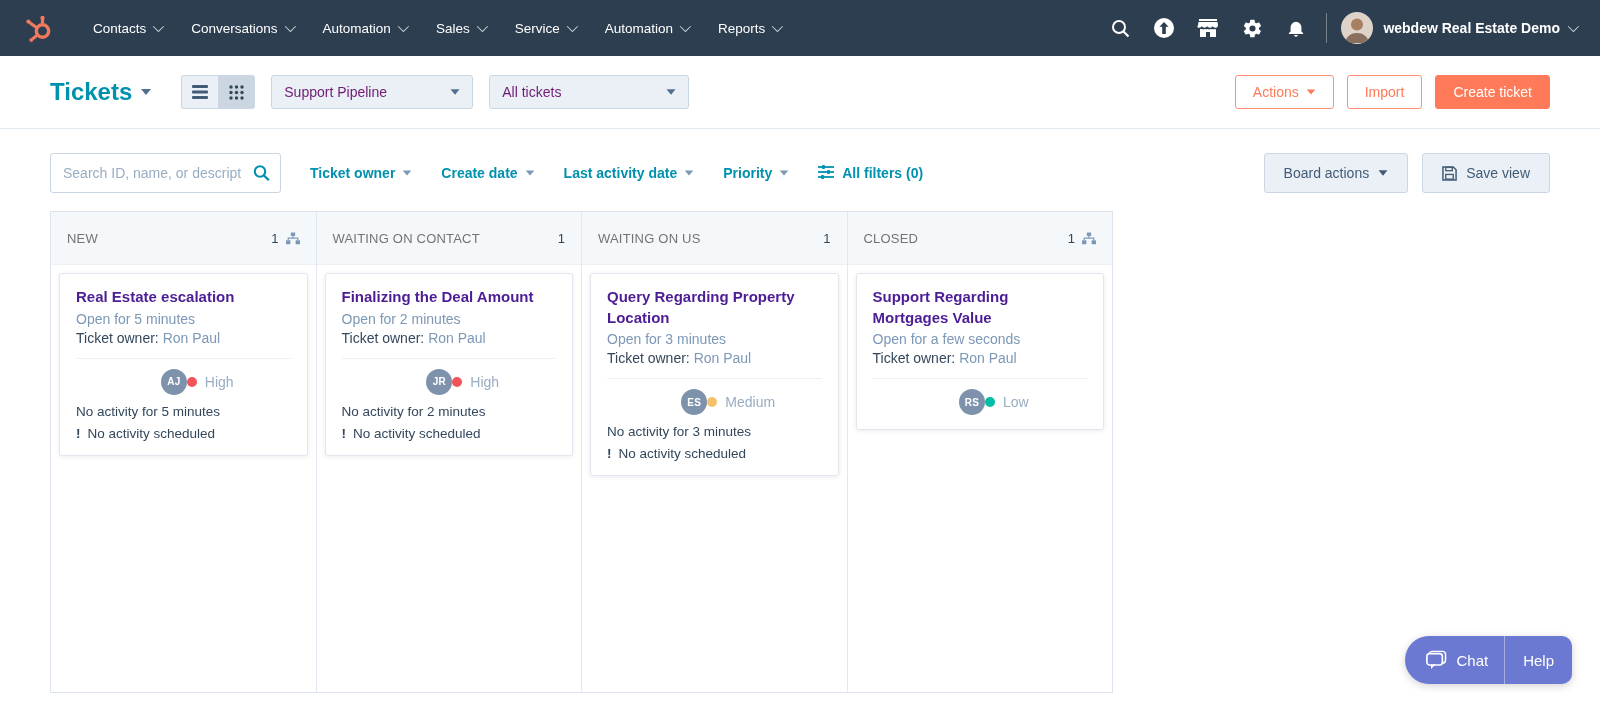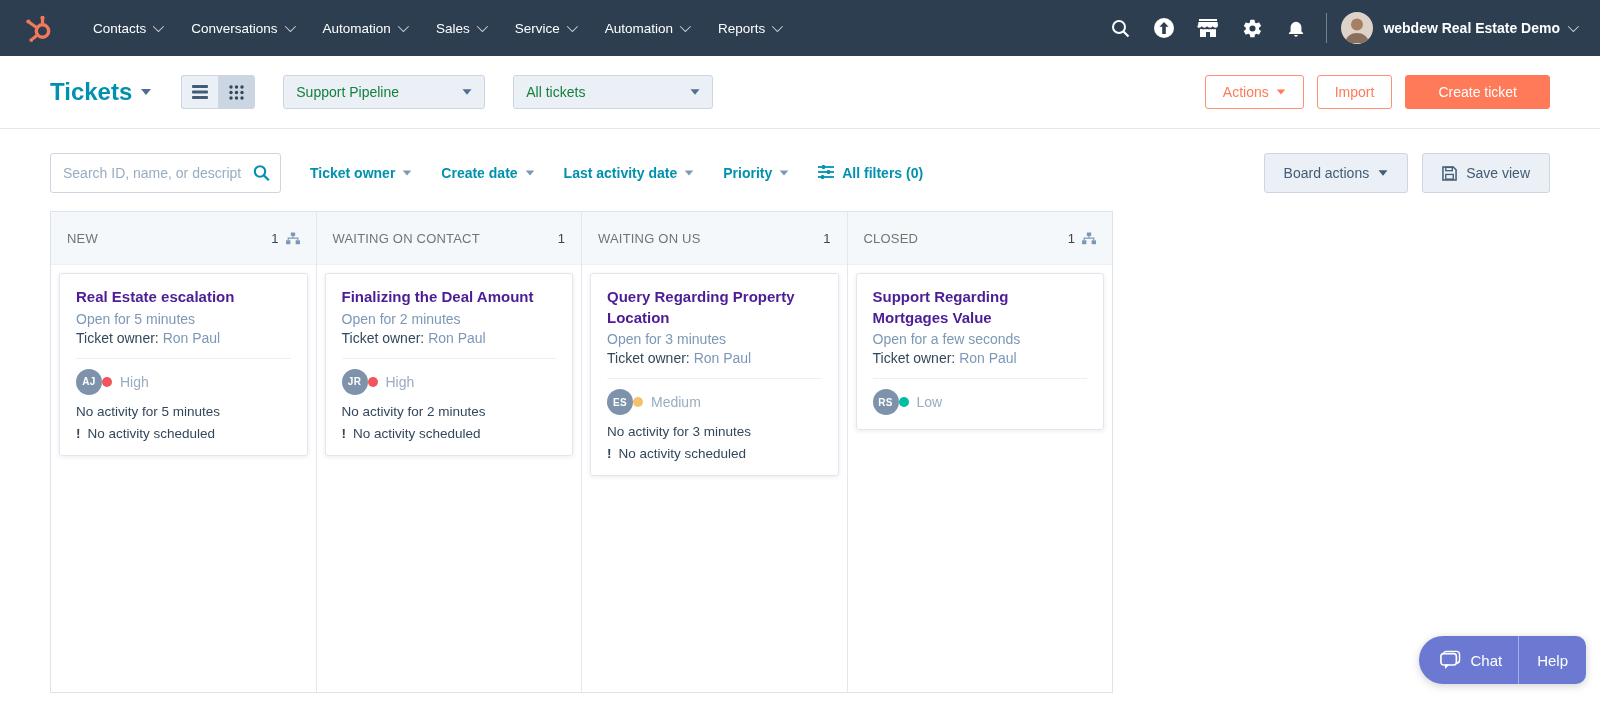--- a/index.html
+++ b/index.html
@@ -18,29 +18,29 @@
   .nav-account { color:#fff; font-size:14px; font-weight:700; display:flex; align-items:center; gap:8px; cursor:pointer; }
 
   
   .page-header { height:73px; display:flex; align-items:center; padding:0 50px; border-bottom:1px solid #e2e8f0; background:#fff; }
   .page-title { color:#0091ae; font-size:24px; font-weight:600; display:flex; align-items:center; gap:9px; cursor:pointer; }
   .caret { width:0; height:0; border-left:5px solid transparent; border-right:5px solid transparent; border-top:6px solid #506e91; display:inline-block; }
   .view-toggle { display:flex; margin-left:30px; }
   .toggle-btn { width:37px; height:34px; display:flex; align-items:center; justify-content:center; background:#eaf0f6; border:1px solid #cbd6e2; cursor:pointer; color:#425b76; }
   .toggle-btn.list { border-radius:3px 0 0 3px; border-right:none; }
   .toggle-btn.grid { border-radius:0 3px 3px 0; background:#cbd6e2; }
-  .select { height:34px; background:#eaf0f6; border:1px solid #cbd6e2; border-radius:3px; display:flex; align-items:center; justify-content:space-between; padding:0 12px; color:#15803d; font-size:14px; margin-left:28px; cursor:pointer; }
+  .select { height:34px; background:#eaf0f6; border:1px solid #cbd6e2; border-radius:3px; display:flex; align-items:center; justify-content:space-between; padding:0 12px; color:#701a75; font-size:14px; margin-left:16px; cursor:pointer; }
   .select .caret { border-top-color:#516f90; transform:scale(.9); }
   .select.pipeline { width:202px; }
   .select.view { width:200px; }
   .header-actions { margin-left:auto; display:flex; align-items:center; gap:13px; }
   .btn { height:34px; border-radius:3px; font-size:14px; display:flex; align-items:center; justify-content:center; gap:7px; cursor:pointer; font-family:"Liberation Sans",sans-serif; }
   .btn-outline { background:#fff; border:1px solid #ff8f73; color:#ff7a59; padding:0 17px; }
   .btn-outline .caret { border-top-color:#ff7a59; transform:scale(.85); }
-  .btn-solid { background:#ff7a59; border:1px solid #ff7a59; color:#fff; padding:0 32px; }
+  .btn-solid { background:#ff7a59; border:1px solid #ff7a59; color:#fff; padding:0 17px; }
 
   
   .filter-bar { display:flex; align-items:center; padding:24px 50px 18px; }
   .search-wrap { position:relative; width:231px; }
   .search-input { width:231px; height:40px; border:1px solid #cbd6e2; border-radius:3px; padding:0 38px 0 12px; font-size:14px; color:#33475b; font-family:"Liberation Sans",sans-serif; outline:none; }
   .search-input::placeholder { color:#99acc2; }
   .search-wrap .search-glyph { position:absolute; right:11px; top:50%; transform:translateY(-50%); color:#0091ae; display:flex; }
   .filter-link { color:#0091ae; font-size:14px; font-weight:600; display:flex; align-items:center; gap:7px; margin-left:29px; cursor:pointer; }
   .filter-link .caret { border-top-color:#7c98b6; transform:scale(.85); }
   .all-filters { color:#0091ae; font-size:14px; font-weight:600; display:flex; gap:8px; margin-left:29px; cursor:pointer; }
@@ -57,30 +57,30 @@
   .column-meta { margin-left:auto; display:flex; align-items:center; gap:7px; }
   .column-count { font-size:13px; color:#33475b; }
   .sitemap { color:#7c98b6; display:flex; }
   .column-body { flex:1; padding:8px; overflow:hidden; }
   .card { background:#fff; border:1px solid #e2e7ef; border-radius:3px; box-shadow:0 1px 4px rgba(45,62,80,.10); padding:13px 16px 14px; cursor:pointer; }
   .card-title { color:#4c1d95; font-size:15px; font-weight:600; line-height:1.38; }
   .card-open { color:#7c98b6; font-size:14px; margin-top:3px; }
   .card-owner { font-size:14px; margin-top:3px; color:#33475b; }
   .card-owner .owner-name { color:#7c98b6; }
   .card-divider { border-top:1px solid #eaf0f6; margin:12px 0 10px; }
-  .card-footer { display:flex; align-items:center; justify-content:flex-start; }
+  .card-footer { display:flex; align-items:center; justify-content:center;margin-left:28px; }
   .avatar { width:26px; height:26px; border-radius:50%; background:#7e93ab; color:#fff; font-size:10px; font-weight:700; display:flex; align-items:center; justify-content:center; letter-spacing:.3px; }
   .priority { display:flex; align-items:center; gap:8px; color:#99acc2; font-size:14px; }
   .priority-dot { width:10px; height:10px; border-radius:50%; flex:none; }
   .card-activity { font-size:13.5px; color:#33475b; margin-top:9px; }
   .card-scheduled { font-size:13.5px; color:#33475b; margin-top:7px; display:flex; align-items:center; gap:7px; }
   .excl { font-weight:700; color:#33475b; }
 
   
-  .chat-widget { position:absolute; right:14px; bottom:30px; height:48px; background:#6b79d2; border-radius:24px 10px 10px 24px; display:flex; align-items:center; color:#fff; box-shadow:0 2px 8px rgba(0,0,0,.18); }
+  .chat-widget { position:absolute; right:28px; bottom:30px; height:48px; background:#6b79d2; border-radius:24px 10px 10px 24px; display:flex; align-items:center; color:#fff; box-shadow:0 2px 8px rgba(0,0,0,.18); }
   .chat-section { display:flex; align-items:center; gap:9px; padding:0 16px 0 20px; font-size:15px; cursor:pointer; height:100%; }
   .widget-divider { width:1px; height:100%; background:rgba(255,255,255,.4); }
   .help-section { padding:0 18px; font-size:15px; cursor:pointer; display:flex; align-items:center; height:100%; }
 </style>
 </head>
 <body>
 
 <div class="navbar">
   <div class="logo">
     <svg width="26" height="28" viewBox="0 0 26 28" fill="none">

